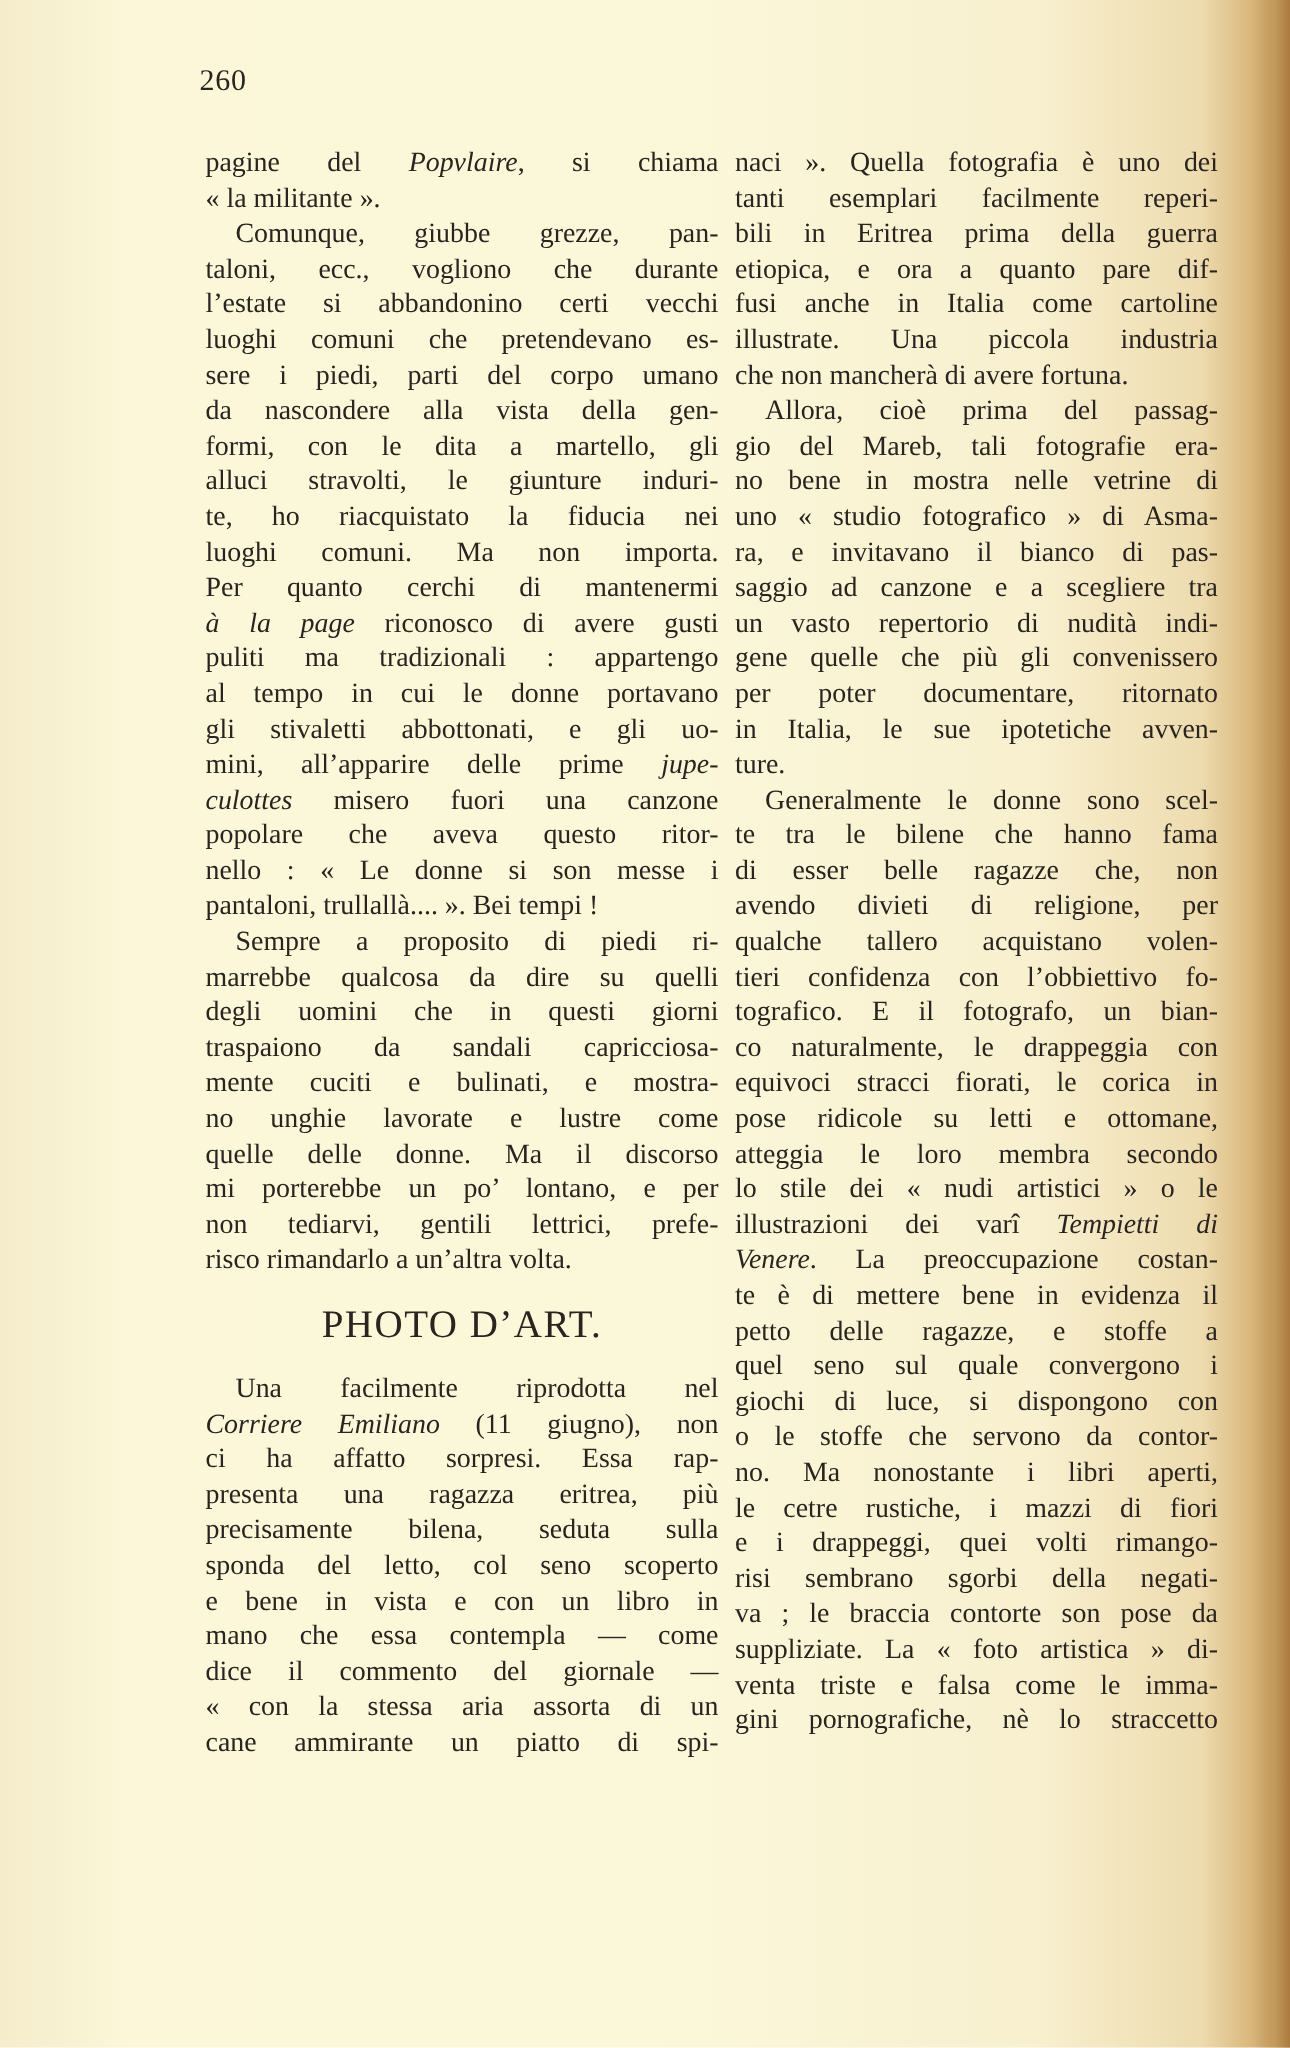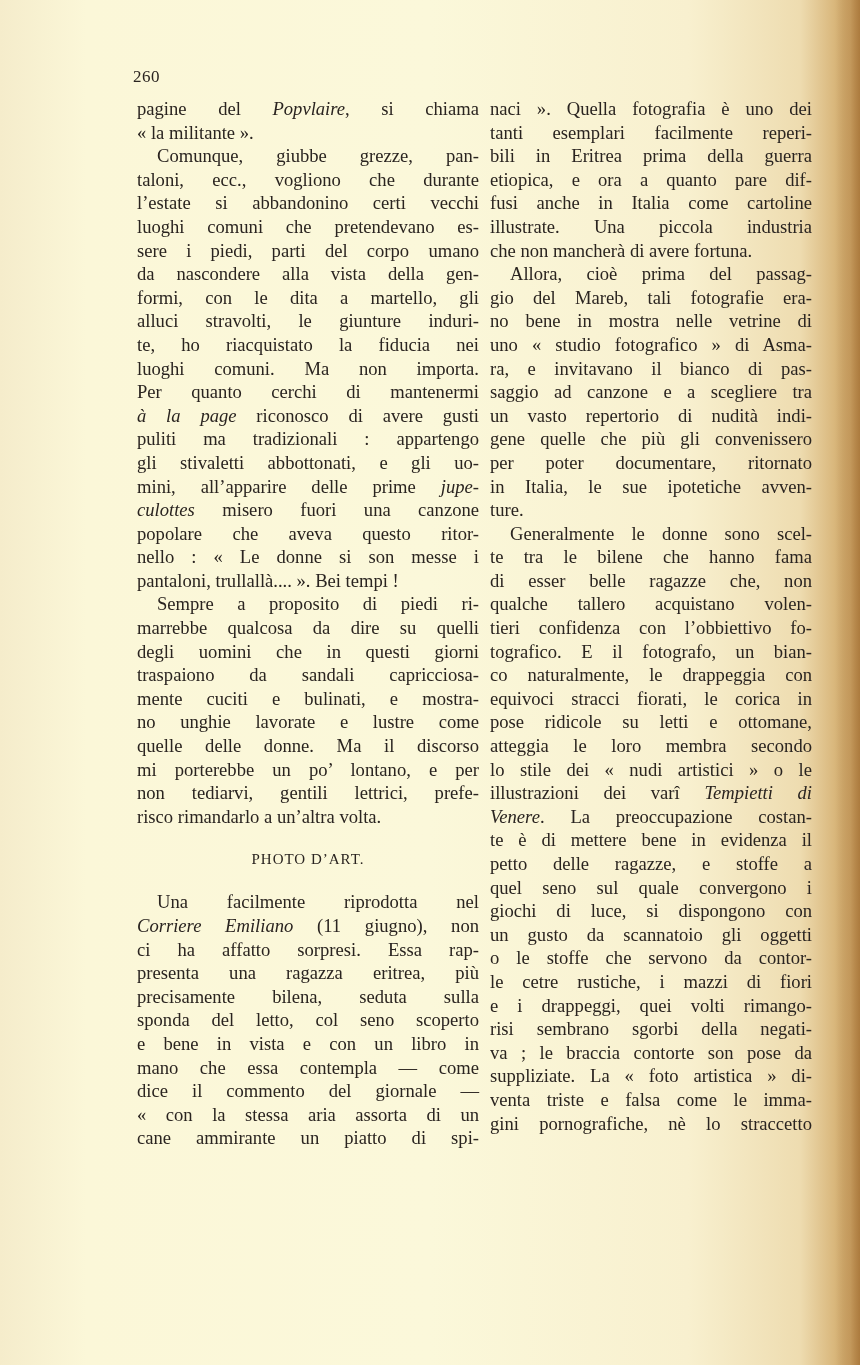--- a/index.html
+++ b/index.html
@@ -19,22 +19,22 @@
       position: absolute;
       right: 0;
       top: 0;
       width: 24px;
       height: 1365px;
       background: linear-gradient(to right, rgba(200,160,100,0) 0%, rgba(195,150,90,0.55) 60%, rgba(170,120,60,0.85) 100%);
     }
     .page-number {
       position: absolute;
       left: 133px;
-      top: 67px;
-      font-size: 17px;
+      top: 43px;
+      font-size: 20px;
       letter-spacing: 0.5px;
     }
     .column {
       position: absolute;
       top: 97px;
       width: 342px;
       font-size: 18.6px;
       line-height: 23.6px;
       text-align: justify;
     }
@@ -45,21 +45,21 @@
       text-align: justify;
       text-align-last: justify;
       white-space: nowrap;
       height: 23.6px;
     }
     .line.last { text-align-last: left; }
     .line.indent { padding-left: 20px; }
     .heading {
       display: block;
       text-align: center;
-      font-size: 15px;
+      font-size: 26px;
       letter-spacing: 1px;
       margin-top: 19px;
       margin-bottom: 19px;
       height: 24px;
       line-height: 24px;
     }
     i { font-style: italic; }
   </style>
 </head>
 <body>
@@ -80,20 +80,21 @@
       <span class="line">luoghi comuni che pretendevano es-</span>
       <span class="line">sere i piedi, parti del corpo umano</span>
       <span class="line">da nascondere alla vista della gen-</span>
       <span class="line">formi, con le dita a martello, gli</span>
       <span class="line">alluci stravolti, le giunture induri-</span>
       <span class="line">te, ho riacquistato la fiducia nei</span>
       <span class="line">luoghi comuni. Ma non importa.</span>
       <span class="line">Per quanto cerchi di mantenermi</span>
       <span class="line"><i>à la page</i> riconosco di avere gusti</span>
       <span class="line">puliti ma tradizionali : appartengo</span>
+      <span class="line">al tempo in cui le donne portavano</span>
       <span class="line">gli stivaletti abbottonati, e gli uo-</span>
       <span class="line">mini, all’apparire delle prime <i>jupe-</i></span>
       <span class="line"><i>culottes</i> misero fuori una canzone</span>
       <span class="line">popolare che aveva questo ritor-</span>
       <span class="line">nello : « Le donne si son messe i</span>
       <span class="line last">pantaloni, trullallà.... ». Bei tempi !</span>
     </div>
   <div>
       <span class="line indent">Sempre a proposito di piedi ri-</span>
       <span class="line">marrebbe qualcosa da dire su quelli</span>
@@ -142,36 +143,37 @@
       <span class="line">un vasto repertorio di nudità indi-</span>
       <span class="line">gene quelle che più gli convenissero</span>
       <span class="line">per poter documentare, ritornato</span>
       <span class="line">in Italia, le sue ipotetiche avven-</span>
       <span class="line last">ture.</span>
     </div>
   <div>
       <span class="line indent">Generalmente le donne sono scel-</span>
       <span class="line">te tra le bilene che hanno fama</span>
       <span class="line">di esser belle ragazze che, non</span>
+      <span class="line">avendo divieti di religione, per</span>
       <span class="line">qualche tallero acquistano volen-</span>
       <span class="line">tieri confidenza con l’obbiettivo fo-</span>
       <span class="line">tografico. E il fotografo, un bian-</span>
       <span class="line">co naturalmente, le drappeggia con</span>
       <span class="line">equivoci stracci fiorati, le corica in</span>
       <span class="line">pose ridicole su letti e ottomane,</span>
       <span class="line">atteggia le loro membra secondo</span>
       <span class="line">lo stile dei « nudi artistici » o le</span>
       <span class="line">illustrazioni dei varî <i>Tempietti di</i></span>
       <span class="line"><i>Venere</i>. La preoccupazione costan-</span>
       <span class="line">te è di mettere bene in evidenza il</span>
       <span class="line">petto delle ragazze, e stoffe a</span>
       <span class="line">quel seno sul quale convergono i</span>
       <span class="line">giochi di luce, si dispongono con</span>
-      <span class="line">un gusto da scannatoio gli oggetti</span>
       <span class="line">o le stoffe che servono da contor-</span>
+      <span class="line">no. Ma nonostante i libri aperti,</span>
       <span class="line">le cetre rustiche, i mazzi di fiori</span>
       <span class="line">e i drappeggi, quei volti rimango-</span>
       <span class="line">risi sembrano sgorbi della negati-</span>
       <span class="line">va ; le braccia contorte son pose da</span>
       <span class="line">suppliziate. La « foto artistica » di-</span>
       <span class="line">venta triste e falsa come le imma-</span>
       <span class="line">gini pornografiche, nè lo straccetto</span>
     </div>
 </div>
 

